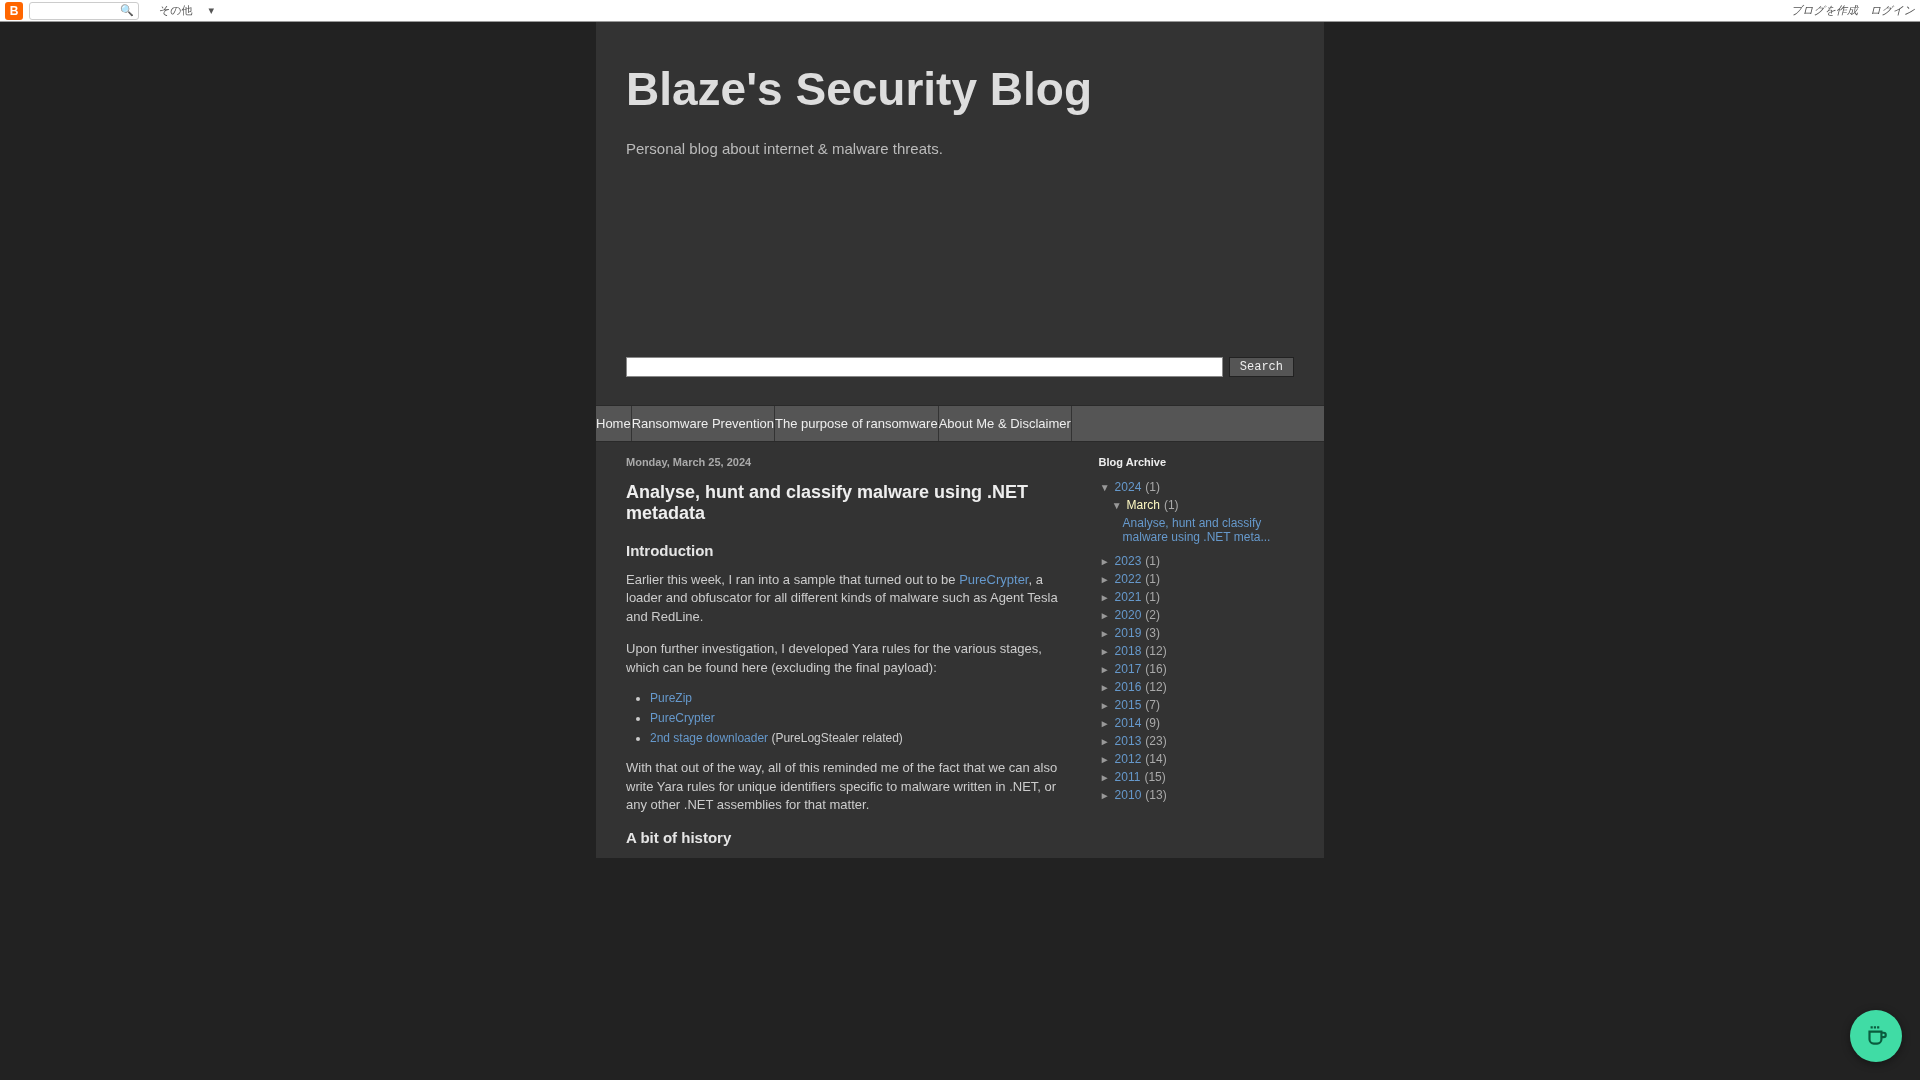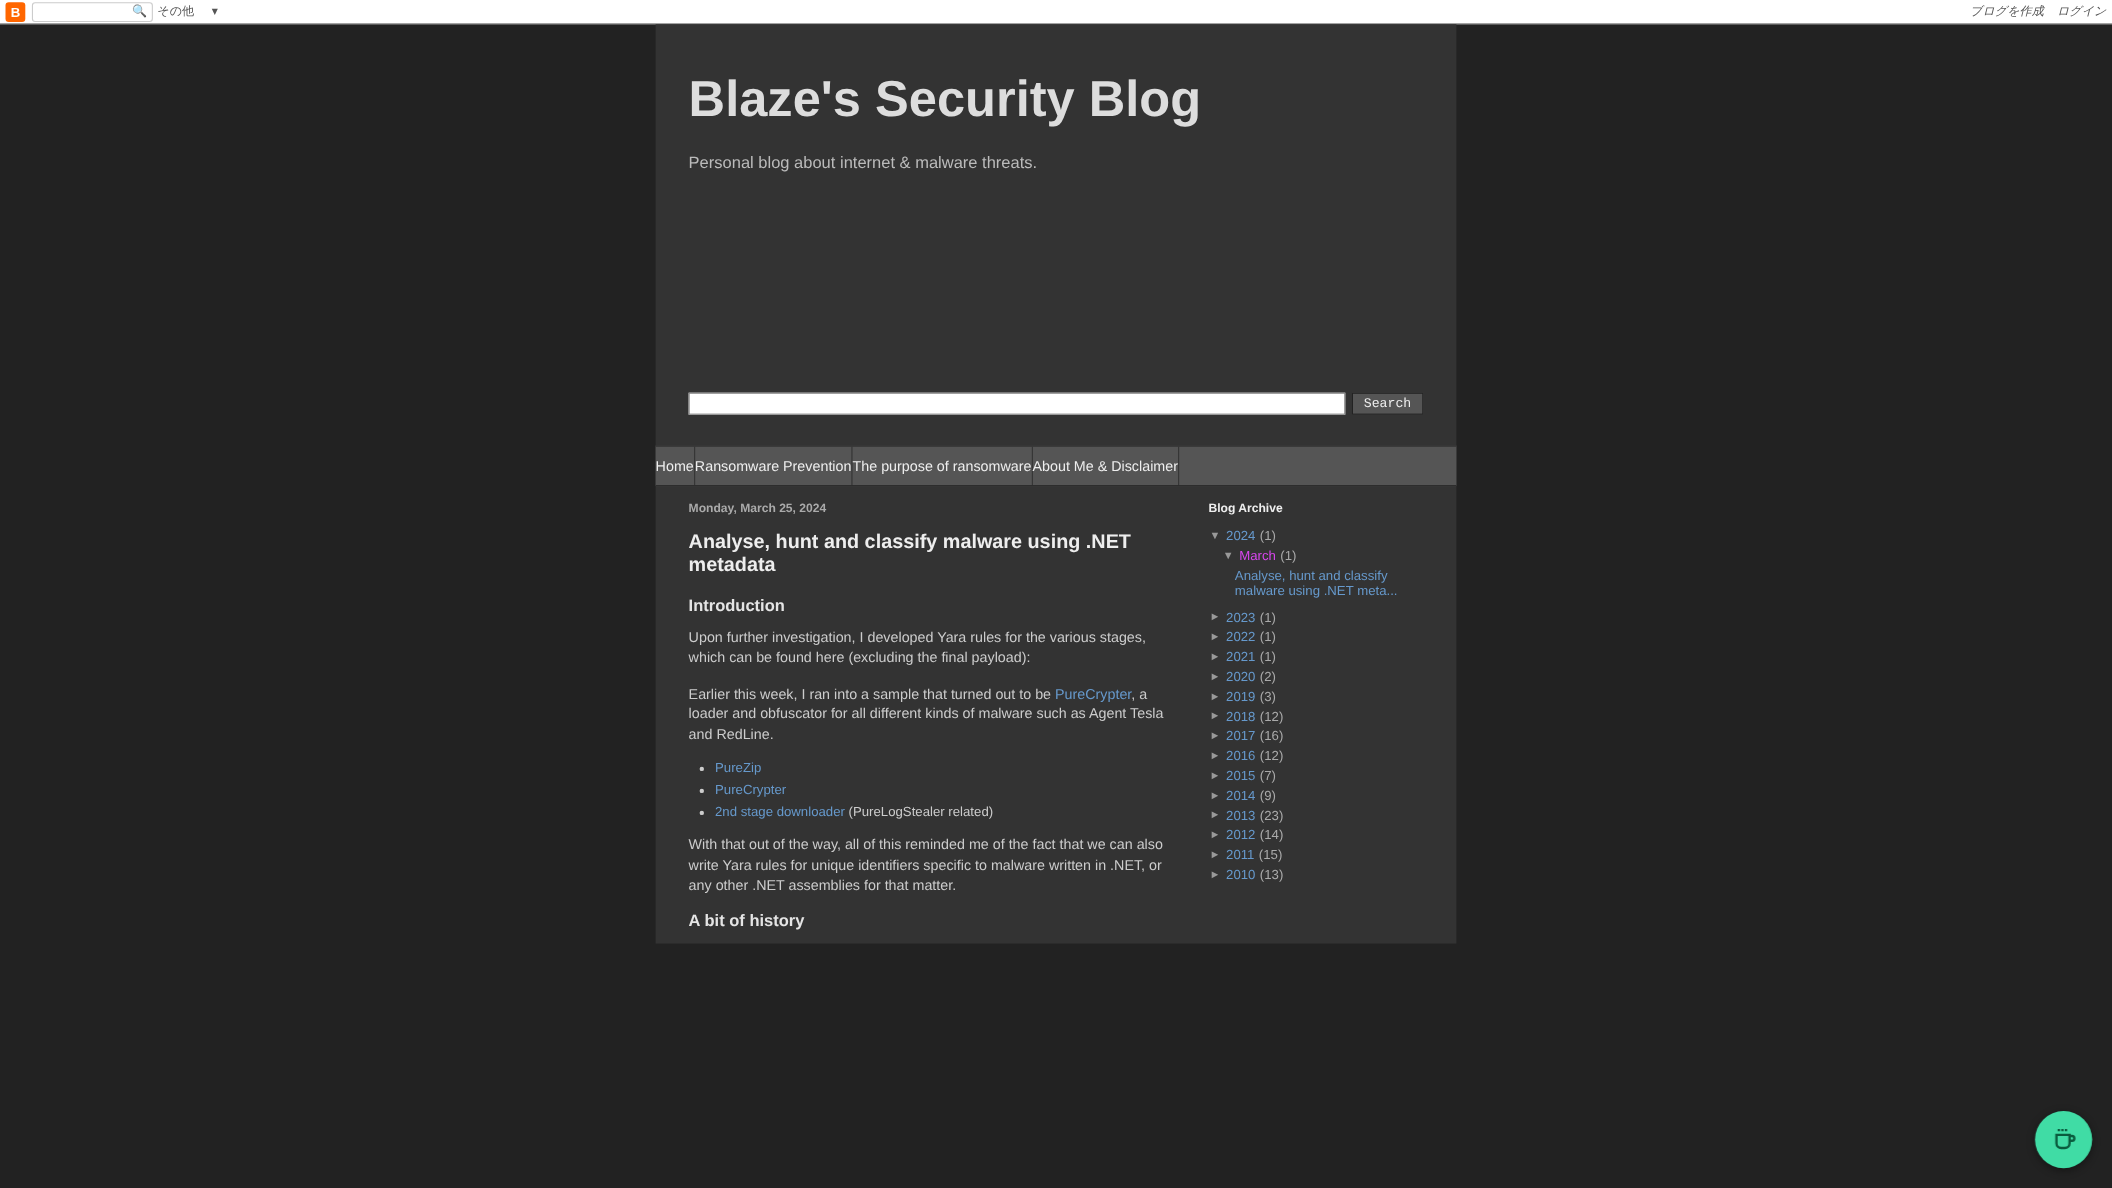--- a/index.html
+++ b/index.html
@@ -44,21 +44,21 @@
       font-size: 11px;
       display: flex;
       align-items: center;
       justify-content: flex-end;
     }
     .topbar-search .mag {
       color: #888;
       font-size: 11px;
     }
     .topbar-more {
-      margin-left: 4px;
+      margin-left: 20px;
       color: #555;
       font-size: 11px;
       cursor: pointer;
       display: flex;
       align-items: center;
       gap: 16px;
     }
     .topbar-right {
       margin-left: auto;
       display: flex;
@@ -186,21 +186,21 @@
     }
     .archive-year a { color: #6699cc; text-decoration: none; cursor: pointer; }
     .archive-year .count { color: #aaa; }
     .archive-month {
       margin-left: 12px;
       display: flex;
       align-items: center;
       gap: 4px;
       margin-bottom: 4px;
     }
-    .archive-month a { color: #d946ef; text-decoration: none; cursor: pointer; }
+    .archive-month a { color: #fef9c3; text-decoration: none; cursor: pointer; }
     .archive-month .count { color: #aaa; }
     .archive-post {
       margin-left: 24px;
       margin-bottom: 10px;
     }
     .archive-post a { color: #6699cc; text-decoration: none; cursor: pointer; }
     .coffee-btn {
       position: fixed;
       bottom: 18px;
       right: 18px;
@@ -248,24 +248,24 @@
     <div class="nav-item">Ransomware Prevention</div>
     <div class="nav-item">The purpose of ransomware</div>
     <div class="nav-item">About Me &amp; Disclaimer</div>
   </div>
 
   <div class="columns">
     <div class="main-col">
       <div class="post-date">Monday, March 25, 2024</div>
       <h2 class="post-title">Analyse, hunt and classify malware using .NET metadata</h2>
       <div class="post-section-heading">Introduction</div>
-      <p class="post-para">Upon further investigation, I developed Yara rules for the various stages, which can be found here (excluding the final payload):</p>
       <p class="post-para">
         <span>Earlier this week, I ran into a sample that turned out to be </span><a>PureCrypter</a><span>, a loader and obfuscator for all different kinds of malware such as Agent Tesla and RedLine.</span>
       </p>
+      <p class="post-para">Upon further investigation, I developed Yara rules for the various stages, which can be found here (excluding the final payload):</p>
       <ul class="post-list">
         <li><a>PureZip</a></li>
         <li><a>PureCrypter</a></li>
         <li><a>2nd stage downloader</a><span> (PureLogStealer related)</span></li>
       </ul>
       <p class="post-para">With that out of the way, all of this reminded me of the fact that we can also write Yara rules for unique identifiers specific to malware written in .NET, or any other .NET assemblies for that matter.</p>
       <div class="post-section-heading">A bit of history</div>
     </div>
 
     <div class="side-col">

